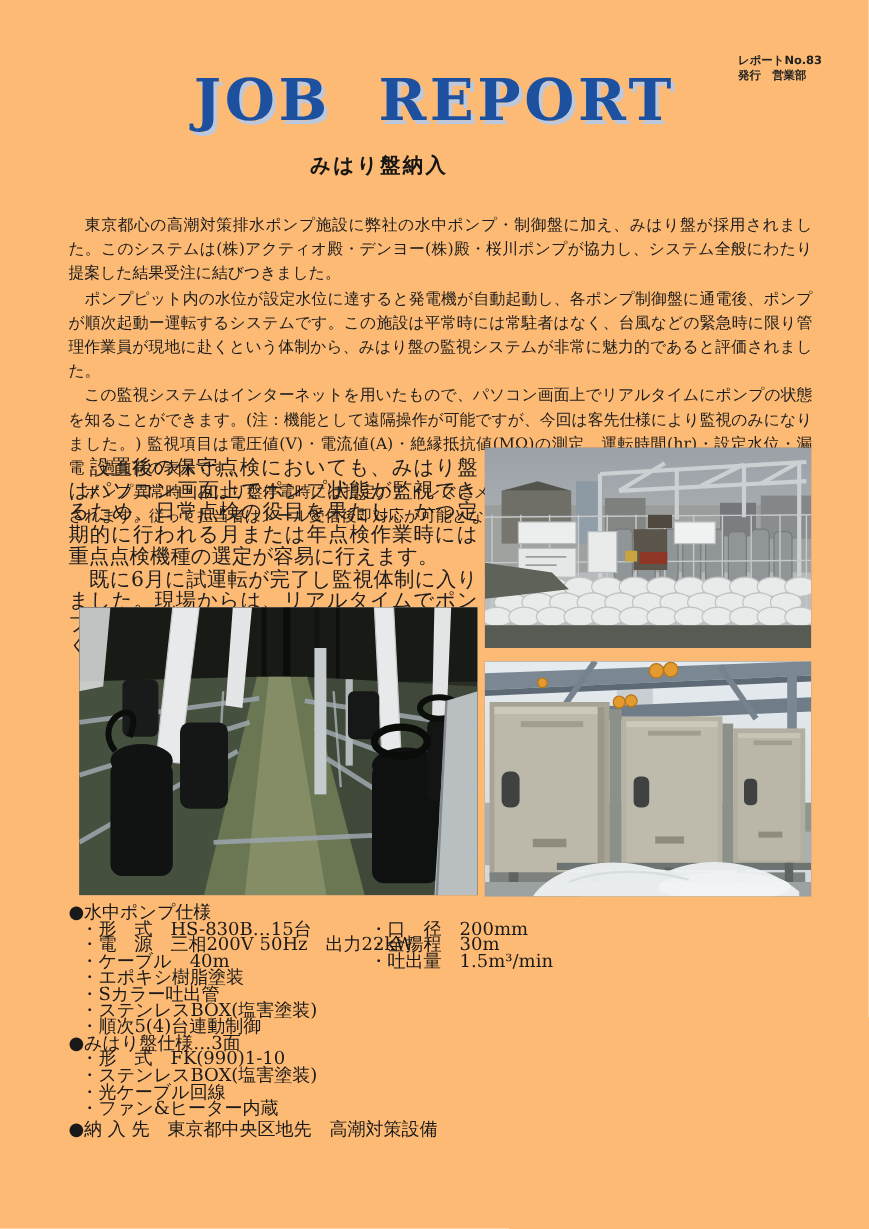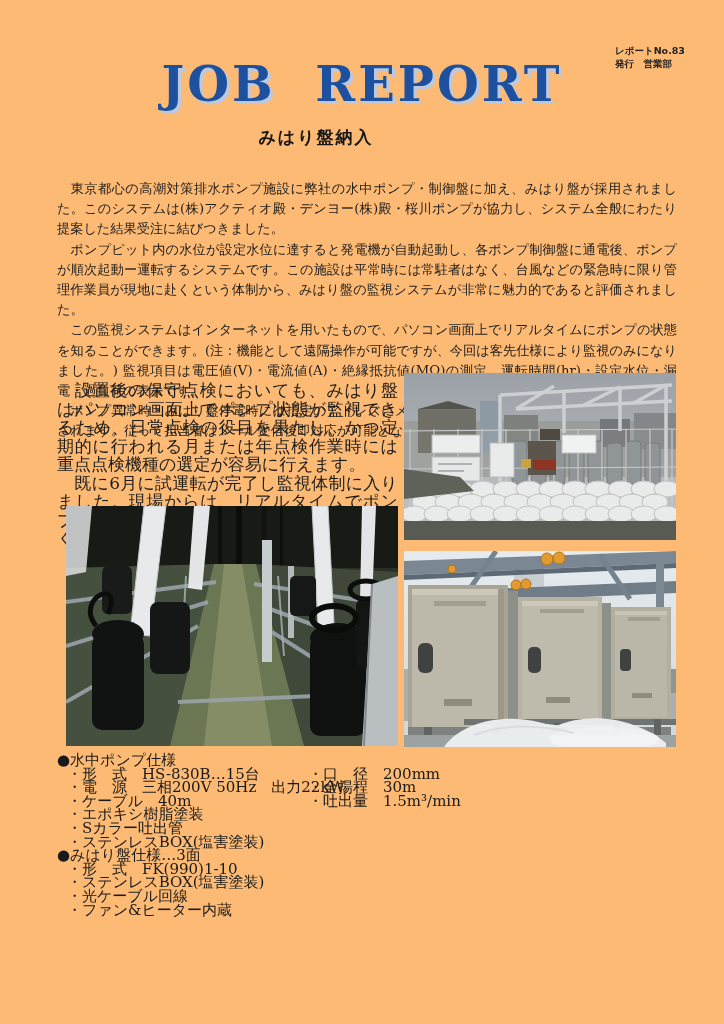--- a/index.html
+++ b/index.html
@@ -308,25 +308,27 @@
         <div class="spec-col spec-col-right">
           <div class="spec-item">・口　径　200mm</div>
           <div class="spec-item">・全揚程　30m</div>
           <div class="spec-item">・吐出量　1.5m³/min</div>
         </div>
       </div>
     </div>
 
     <div class="spec-block">
       <div class="spec-item">・ステンレスBOX(塩害塗装)</div>
+      <div class="spec-item">・順次5(4)台連動制御</div>
     </div>
 
     <div class="spec-block">
       <div class="spec-heading">●みはり盤仕様…3面</div>
       <div class="spec-item">・形　式　FK(990)1-10</div>
       <div class="spec-item">・ステンレスBOX(塩害塗装)</div>
       <div class="spec-item">・光ケーブル回線</div>
       <div class="spec-item">・ファン&amp;ヒーター内蔵</div>
     </div>
 
+    <div class="spec-line">●納 入 先　東京都中央区地先　高潮対策設備</div>
   </div>
 
 </div>
 
 </body></html>

